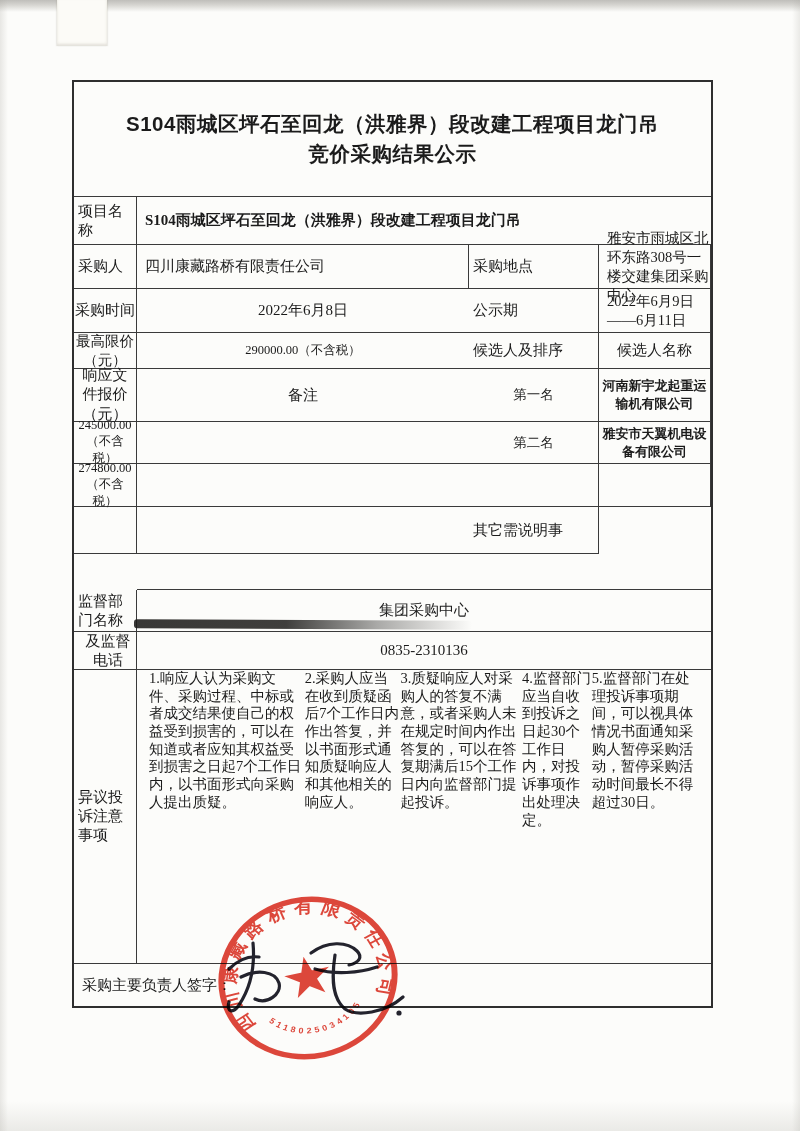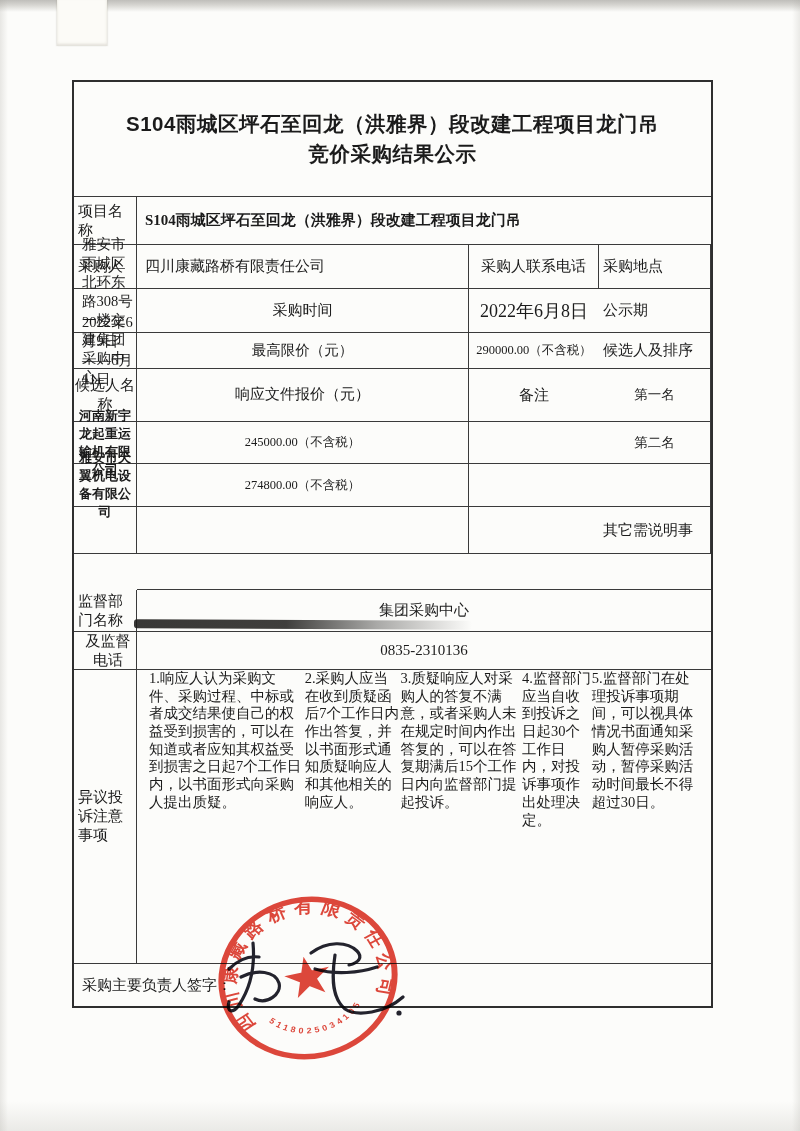--- a/index.html
+++ b/index.html
@@ -76,26 +76,25 @@
     <div class="c nbr doc-title">
       <div>S104雨城区坪石至回龙（洪雅界）段改建工程项目龙门吊</div>
       <div>竞价采购结果公示</div>
     </div>
 
     <div class="c lbl">项目名称</div>
     <div class="c nbr lft val-strong" style="grid-column:2/5">S104雨城区坪石至回龙（洪雅界）段改建工程项目龙门吊</div>
 
     <div class="c lbl">采购人</div>
     <div class="c lft">四川康藏路桥有限责任公司</div>
-    <div class="c ctr">采购人联系电话</div>
 
     <div class="c lbl">采购地点</div>
     <div class="c lft" style="font-size:14.5px">雅安市雨城区北环东路308号一楼交建集团采购中心</div>
     <div class="c ctr">采购时间</div>
-    <div class="c nbr ctr" style="font-size:18px">2022年6月8日</div>
+    <div class="c nbr ctr" style="font-size:15px">2022年6月8日</div>
 
     <div class="c lbl">公示期</div>
     <div class="c lft" style="font-size:14.5px">2022年6月9日——6月11日</div>
     <div class="c ctr" style="font-size:14.5px">最高限价（元）</div>
     <div class="c nbr ctr sm">290000.00（不含税）</div>
 
     <div class="c lbl">候选人及排序</div>
     <div class="c ctr">候选人名称</div>
     <div class="c ctr" style="padding:0 14px;line-height:1.3;">响应文件报价（元）</div>
     <div class="c nbr ctr">备注</div>

